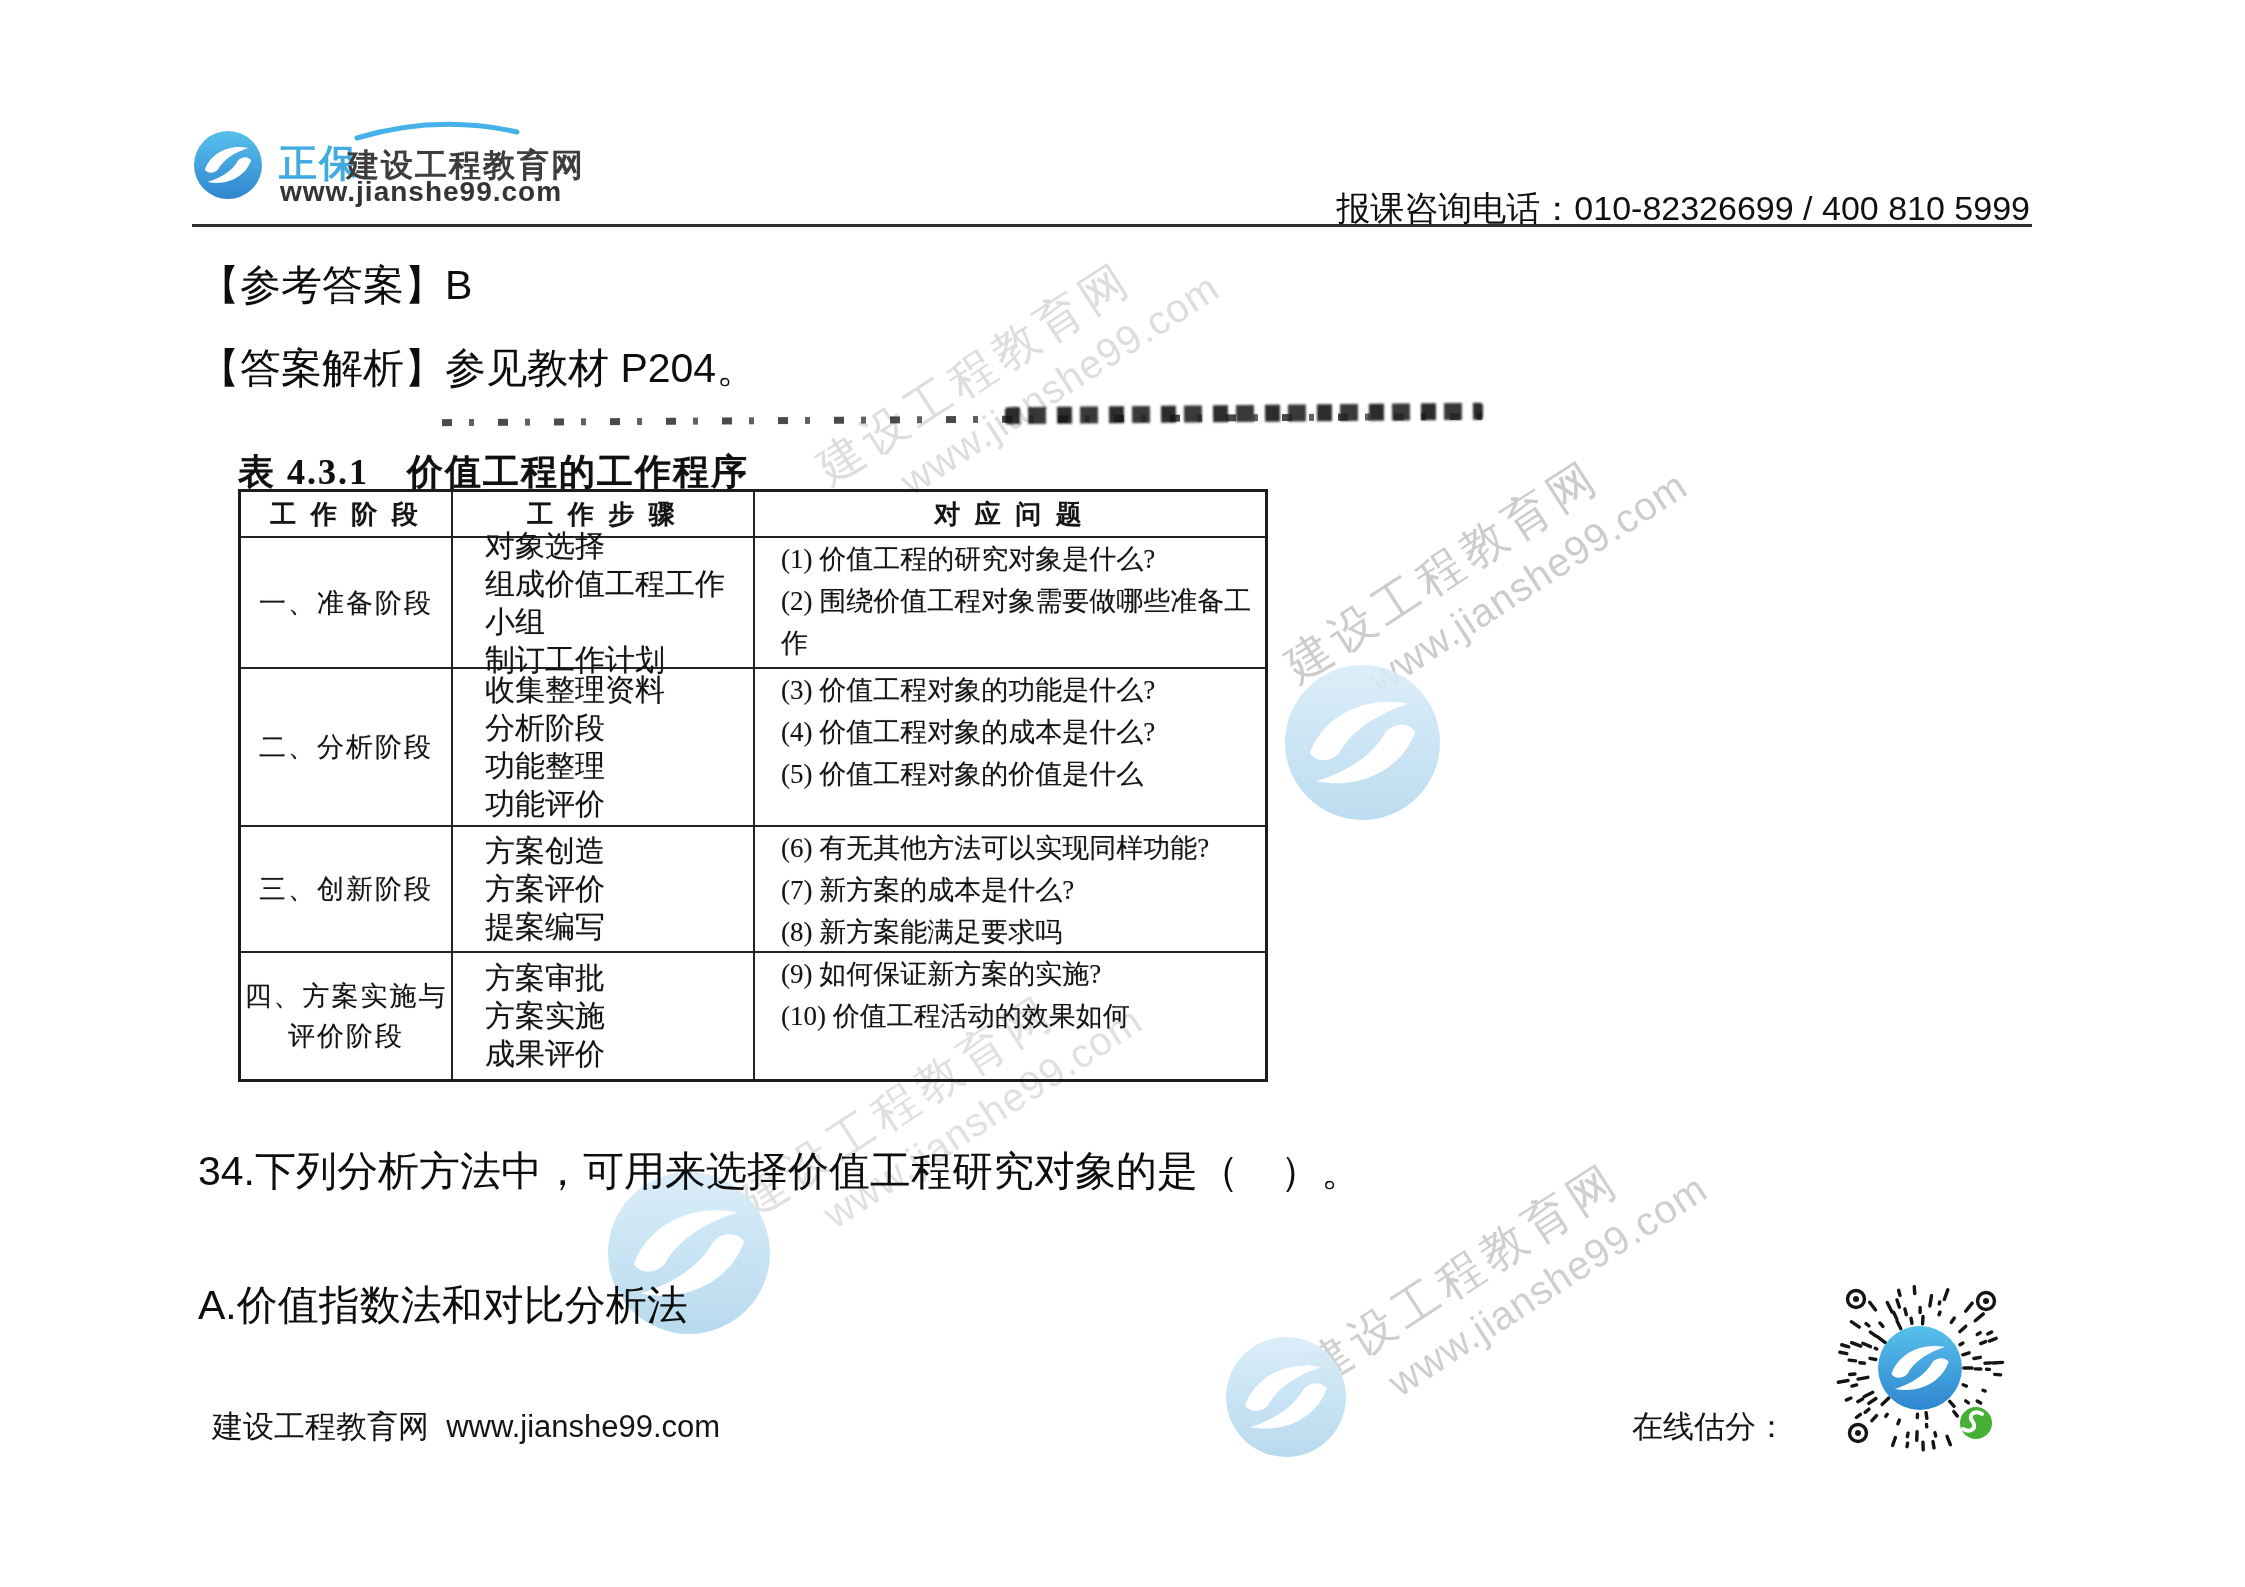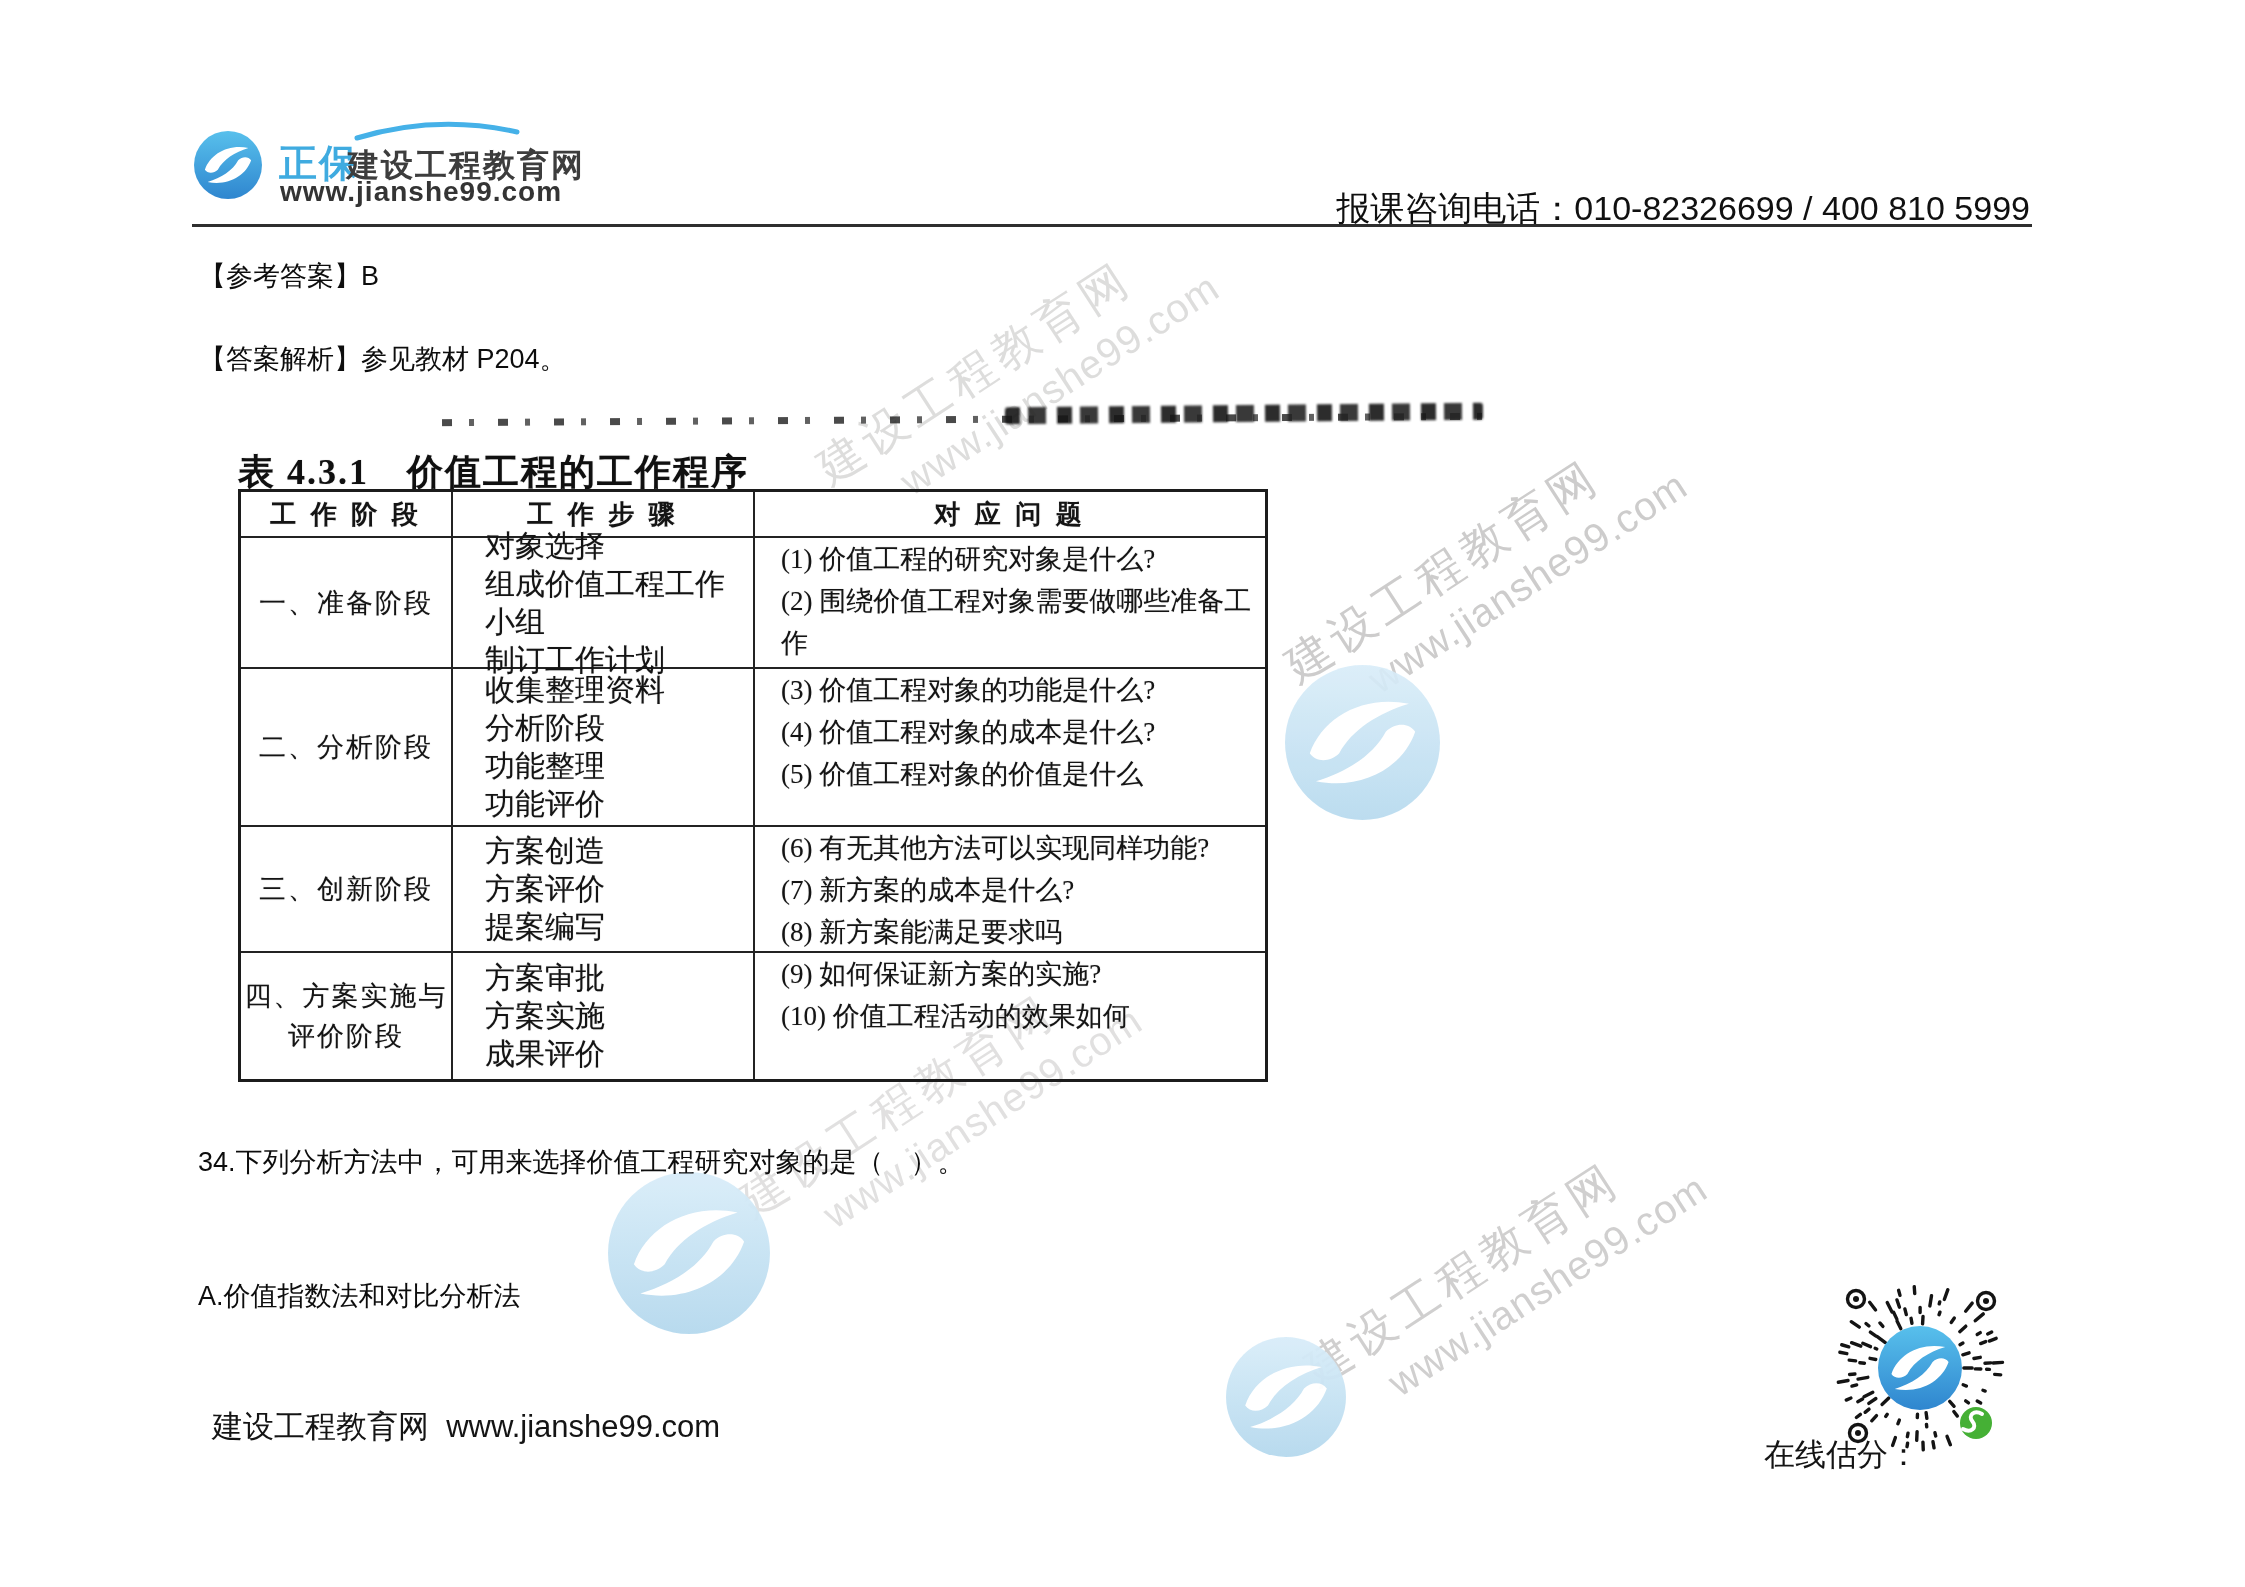--- a/index.html
+++ b/index.html
@@ -10,21 +10,21 @@
   .abs { position:absolute; }
 
   
   .brand-cn  { font-size:38px; font-weight:bold; color:#3fabe0; letter-spacing:2px; }
   .brand-rest{ font-size:32px; font-weight:bold; color:#3d3d3d; letter-spacing:2px; }
   .brand-url { font-size:28px; font-weight:bold; color:#343434; letter-spacing:1px; }
   .phone     { font-size:34px; color:#101010; }
   .header-rule { left:192px; top:224px; width:1840px; height:3px; background:#2f2f2f; }
 
   
-  .bodyline { font-size:27px; color:#0d0d0d; }
+  .bodyline { font-size:41px; color:#0d0d0d; }
 
   
   .wm { transform:rotate(-33deg); color:#bdbcbb; pointer-events:none; z-index:1; }
   .wm-l1 { font-size:46px; letter-spacing:6px; white-space:nowrap; }
   .wm-l2 { font-size:40px; letter-spacing:1px; margin-left:62px; margin-top:2px; white-space:nowrap; }
   .wm-logo { pointer-events:none; z-index:1; }
   .content { position:absolute; inset:0; z-index:2; }
 
   
   .scan-caption {
@@ -199,21 +199,21 @@
       <div class="qs c3 rlast">
         <div>(9) 如何保证新方案的实施?</div>
         <div>(10) 价值工程活动的效果如何</div>
       </div>
     </div>
 
     <div class="abs bodyline" style="left:198px; top:1144px;">34.下列分析方法中，可用来选择价值工程研究对象的是（　）。</div>
     <div class="abs bodyline" style="left:198px; top:1278px;">A.价值指数法和对比分析法</div>
 
     <div class="abs footer-site" style="left:212px; top:1406px;">建设工程教育网  www.jianshe99.com</div>
-    <div class="abs score-label" style="left:1764px; top:1406px;margin-top:28px;">在线估分：</div>
+    <div class="abs score-label" style="left:1632px; top:1406px;">在线估分：</div>
 
     <svg class="abs" style="left:1835px; top:1282px;" width="172" height="172" viewBox="0 0 172 172">
       <g id="qr-rays" fill="#141414">
           <rect x="131.3" y="80.2" width="3.4" height="11.6" rx="1.6" transform="rotate(-90.0 133.0 86.0)"></rect>
           <rect x="128.0" y="100.1" width="3.4" height="6.8" rx="1.6" transform="rotate(-68.7 129.7 103.4)"></rect>
           <rect x="115.2" y="116.9" width="3.4" height="9.8" rx="1.6" transform="rotate(-41.7 116.9 121.8)"></rect>
           <rect x="89.8" y="129.0" width="3.4" height="9.1" rx="1.6" transform="rotate(-7.7 91.5 133.6)"></rect>
           <rect x="80.7" y="130.6" width="3.4" height="6.7" rx="1.6" transform="rotate(3.1 82.4 133.9)"></rect>
           <rect x="48.7" y="112.9" width="3.4" height="12.6" rx="1.6" transform="rotate(46.2 50.4 119.2)"></rect>
           <rect x="36.2" y="72.3" width="3.4" height="9.2" rx="1.6" transform="rotate(100.9 37.9 76.9)"></rect>

